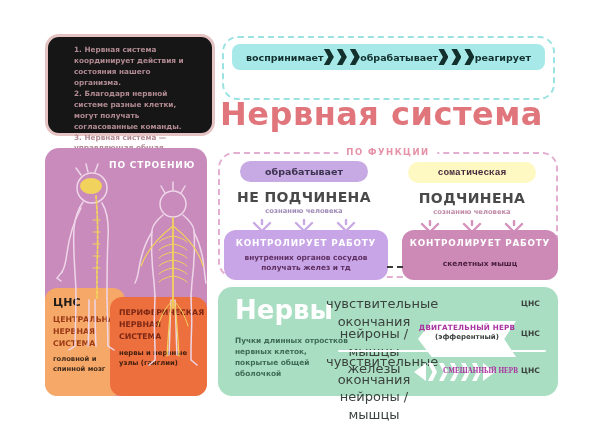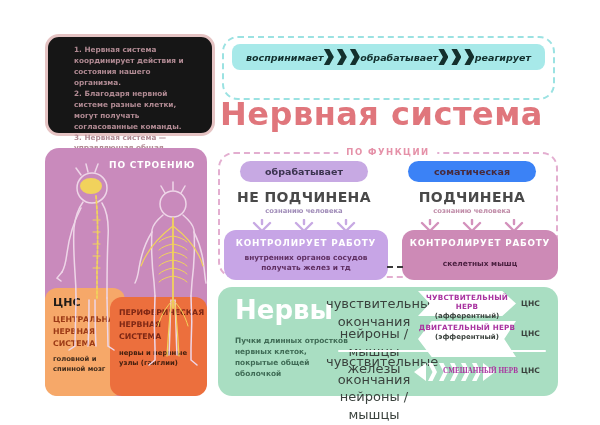--- a/index.html
+++ b/index.html
@@ -8,40 +8,40 @@
 
   
   .intro-card{position:absolute;left:45px;top:34px;width:170px;height:102px;background:#161616;
               border:3px solid #e5c3c3;border-radius:14px;box-sizing:border-box;padding:8px 26px;}
   .intro-item{margin:0;font-size:7.3px;line-height:1.5;font-weight:bold;color:#b28b94;}
 
   
   .flow-box{position:absolute;left:222px;top:36px;width:333px;height:64px;border:2px dashed #9be2e2;
             border-radius:16px;box-sizing:border-box;}
   .flow-band{position:absolute;left:8px;top:6px;right:8px;height:26px;background:#a7e9e9;border-radius:8px;
-             display:flex;align-items:center;justify-content:space-between;padding:0 14px;box-sizing:border-box;font-style:italic;}
+             display:flex;align-items:center;justify-content:space-between;padding:0 14px;box-sizing:border-box;}
   .flow-step{font-size:9.5px;font-weight:bold;color:#12302e;}
   .chevron-group{display:flex;gap:3px;height:16px;}
   .chevron{width:10px;height:16px;background:#14302d;
            clip-path:polygon(0 0,55% 0,100% 50%,55% 100%,0 100%,45% 50%);}
 
   
   .main-title{position:absolute;left:220px;top:97px;margin:0;width:340px;font-size:32px;line-height:1.1;
               font-weight:bold;color:#e0767c;letter-spacing:.5px;white-space:nowrap;}
 
   
   .func-box{position:absolute;left:218px;top:152px;width:340px;height:126px;border:2px dashed #e3aed0;
             border-radius:16px;box-sizing:border-box;}
   .func-label{position:absolute;top:-7px;left:50%;transform:translateX(-50%);background:#fff;padding:0 8px;
               font-size:8.5px;font-weight:bold;color:#e591a8;letter-spacing:1.5px;white-space:nowrap;}
   .func-col{position:absolute;top:6px;width:150px;text-align:center;}
   .func-col.colL{left:9px;} .func-col.colR{left:177px;}
   .pill{display:inline-block;width:128px;padding:5px 0;border-radius:12px;font-size:9.5px;font-weight:bold;}
   .pill.veg{background:#c7a9e3;color:#3c3450;}
-  .pill.som{background:#3b82f6;color:#472a3c;}
+  .pill.som{background:#fef9c3;color:#472a3c;font-family:Liberation Mono, monospace;}
   .status{margin-top:7px;font-size:14px;font-weight:bold;color:#494949;letter-spacing:.4px;}
   .status-sub{margin-top:2px;font-size:6.8px;font-weight:bold;}
   .colL .status-sub{color:#a08cb8;} .colR .status-sub{color:#c08ca8;}
   .arrows{margin-top:4px;display:flex;justify-content:center;gap:22px;}
   .down-arrow{width:20px;height:13px;}
   .ctrl-box{position:absolute;border-radius:12px;box-sizing:border-box;text-align:center;padding-top:8px;}
   .ctrl-box.ctrlL{left:4px;top:76px;width:164px;height:50px;background:#c7a5e6;}
   .ctrl-box.ctrlR{left:182px;top:76px;width:156px;height:50px;background:#cd8ab6;}
   .ctrl-title{font-size:8.8px;font-weight:bold;color:#ffffff;letter-spacing:.8px;}
   .ctrlL .ctrl-line{font-size:7.4px;font-weight:bold;color:#5f2f62;margin-top:5px;}
@@ -261,27 +261,20 @@
         <path d="M130 156 C132 176 133 191 134 208" stroke-width="1.2"></path>
       </g>
     </svg>
   </div>
 
   <div class="nerves-box">
     <div class="nerves-title">Нервы</div>
     <div class="nerves-subtitle">Пучки длинных отростков нервных клеток, покрытые общей оболочкой</div>
 
     <div class="nerve-source ns1">чувствительные окончания</div>
-    <div class="nerve-arrow na1">
-      <div class="arrow-shape dirR"></div>
-      <div class="arrow-text">
-        <div class="nerve-name">ЧУВСТВИТЕЛЬНЫЙ НЕРВ</div>
-        <div class="nerve-sub">(афферентный)</div>
-      </div>
-    </div>
     <div class="nerve-target nt1">ЦНС</div>
 
     <div class="nerve-source ns2">нейроны / мышцы железы</div>
     <div class="nerve-arrow na2">
       <div class="arrow-shape dirL"></div>
       <div class="arrow-text">
         <div class="nerve-name">ДВИГАТЕЛЬНЫЙ НЕРВ</div>
         <div class="nerve-sub">(эфферентный)</div>
       </div>
     </div>

